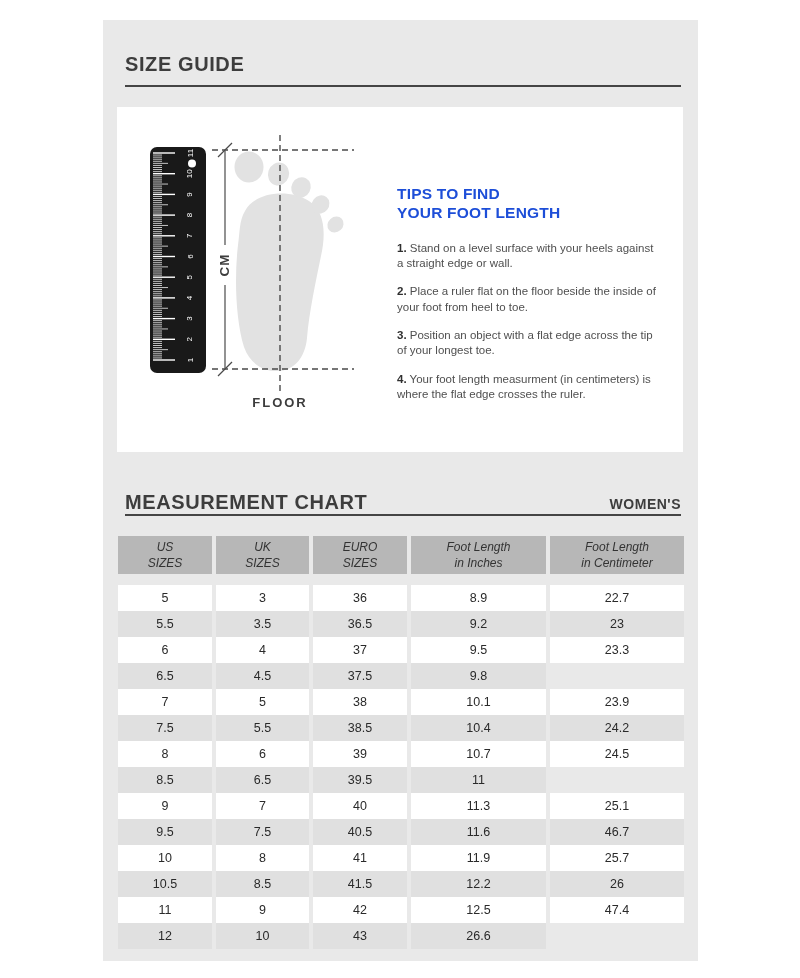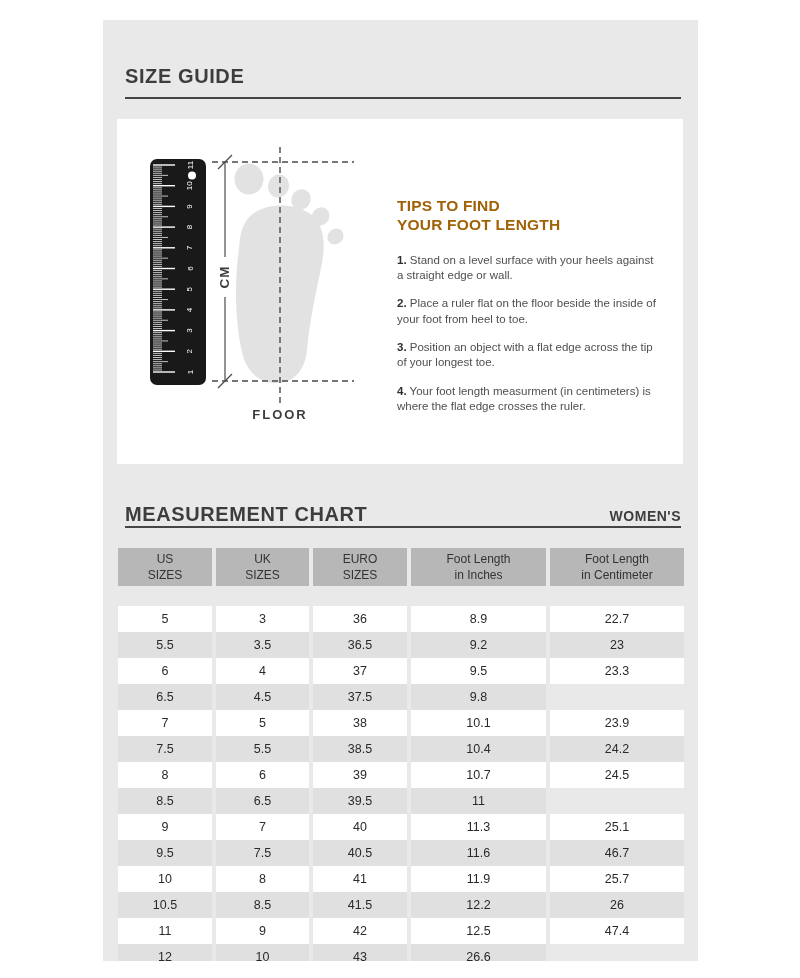--- a/index.html
+++ b/index.html
@@ -5,34 +5,34 @@
   :root{
     --panel-bg:#e9e9e9; --card-bg:#ffffff; --header-cell-bg:#b7b7b7;
     --alt-row-bg:#e0e0e0; --rule-line:#454545; --text-dark:#3d3d3d;
     --ruler-black:#191919; --foot-gray:#e2e2e2;
   }
   *{box-sizing:border-box;}
   html,body{margin:0;padding:0;background:#ffffff;}
   body{font-family:"Liberation Sans",sans-serif;}
   .stage{position:relative;width:800px;height:978px;background:#ffffff;overflow:hidden;}
   .panel{position:absolute;left:103px;top:20px;width:595px;height:941px;background:var(--panel-bg);overflow:hidden;}
-  .header-block{padding:44px 17px 0 22px;}
+  .header-block{padding:32px 17px 0 22px;}
   .page-title{margin:0;font-size:20px;line-height:24px;font-weight:600;letter-spacing:.6px;color:var(--text-dark);padding-bottom:9px;border-bottom:2px solid var(--rule-line);}
   .card{margin:20px 15px 0 14px;height:345px;background:var(--card-bg);display:flex;}
   .illustration{width:280px;height:345px;flex:none;}
   .tips{width:270px;padding-top:78px;}
-  .tips-title{margin:0 0 18px;font-size:15.5px;line-height:1.22;font-weight:700;letter-spacing:.2px;color:#a16207;}
+  .tips-title{margin:0 0 18px;font-size:15.5px;line-height:1.22;font-weight:700;letter-spacing:.2px;color:#1d4ed8;}
   .tip{margin:0 0 13px;width:260px;font-size:11.5px;line-height:1.33;color:#4f4f4f;}
   .tip b{color:#2f2f2f;}
   .section-header{margin:38px 17px 0 22px;display:flex;justify-content:space-between;align-items:flex-end;border-bottom:2px solid var(--rule-line);}
   .section-title{font-size:20px;line-height:24px;font-weight:600;letter-spacing:.6px;color:var(--text-dark);}
   .gender-label{font-size:14px;font-weight:600;letter-spacing:.5px;color:var(--text-dark);padding-bottom:2px;}
   .size-table{margin:20px 0 0 15px;width:566px;}
   .thead,.trow{display:grid;grid-template-columns:94px 93px 94px 135px 134px;column-gap:4px;}
-  .thead{margin-bottom:20px;}
+  .thead{margin-bottom:11px;font-style:italic;}
   .th{background:var(--header-cell-bg);height:38px;display:flex;flex-direction:column;justify-content:center;align-items:center;text-align:center;font-size:12px;line-height:1.35;color:#333333;}
   .tcell{height:26px;display:flex;align-items:center;justify-content:center;font-size:12.5px;color:#2a2a2a;background:#ffffff;}
   .trow.alt .tcell{background:var(--alt-row-bg);}
   
   .ruler-body{fill:var(--ruler-black);}
   .ruler-num{fill:#ffffff;font-size:8px;text-anchor:middle;font-family:"Liberation Sans",sans-serif;}
   .foot{fill:var(--foot-gray);}
   .dash{stroke:#4a4a4a;stroke-width:1.4;stroke-dasharray:6 4;fill:none;}
   .dim{stroke:#4a4a4a;stroke-width:1.2;fill:none;}
   .cm-label{font-size:13.5px;font-weight:600;letter-spacing:1px;fill:var(--text-dark);text-anchor:middle;font-family:"Liberation Sans",sans-serif;}

